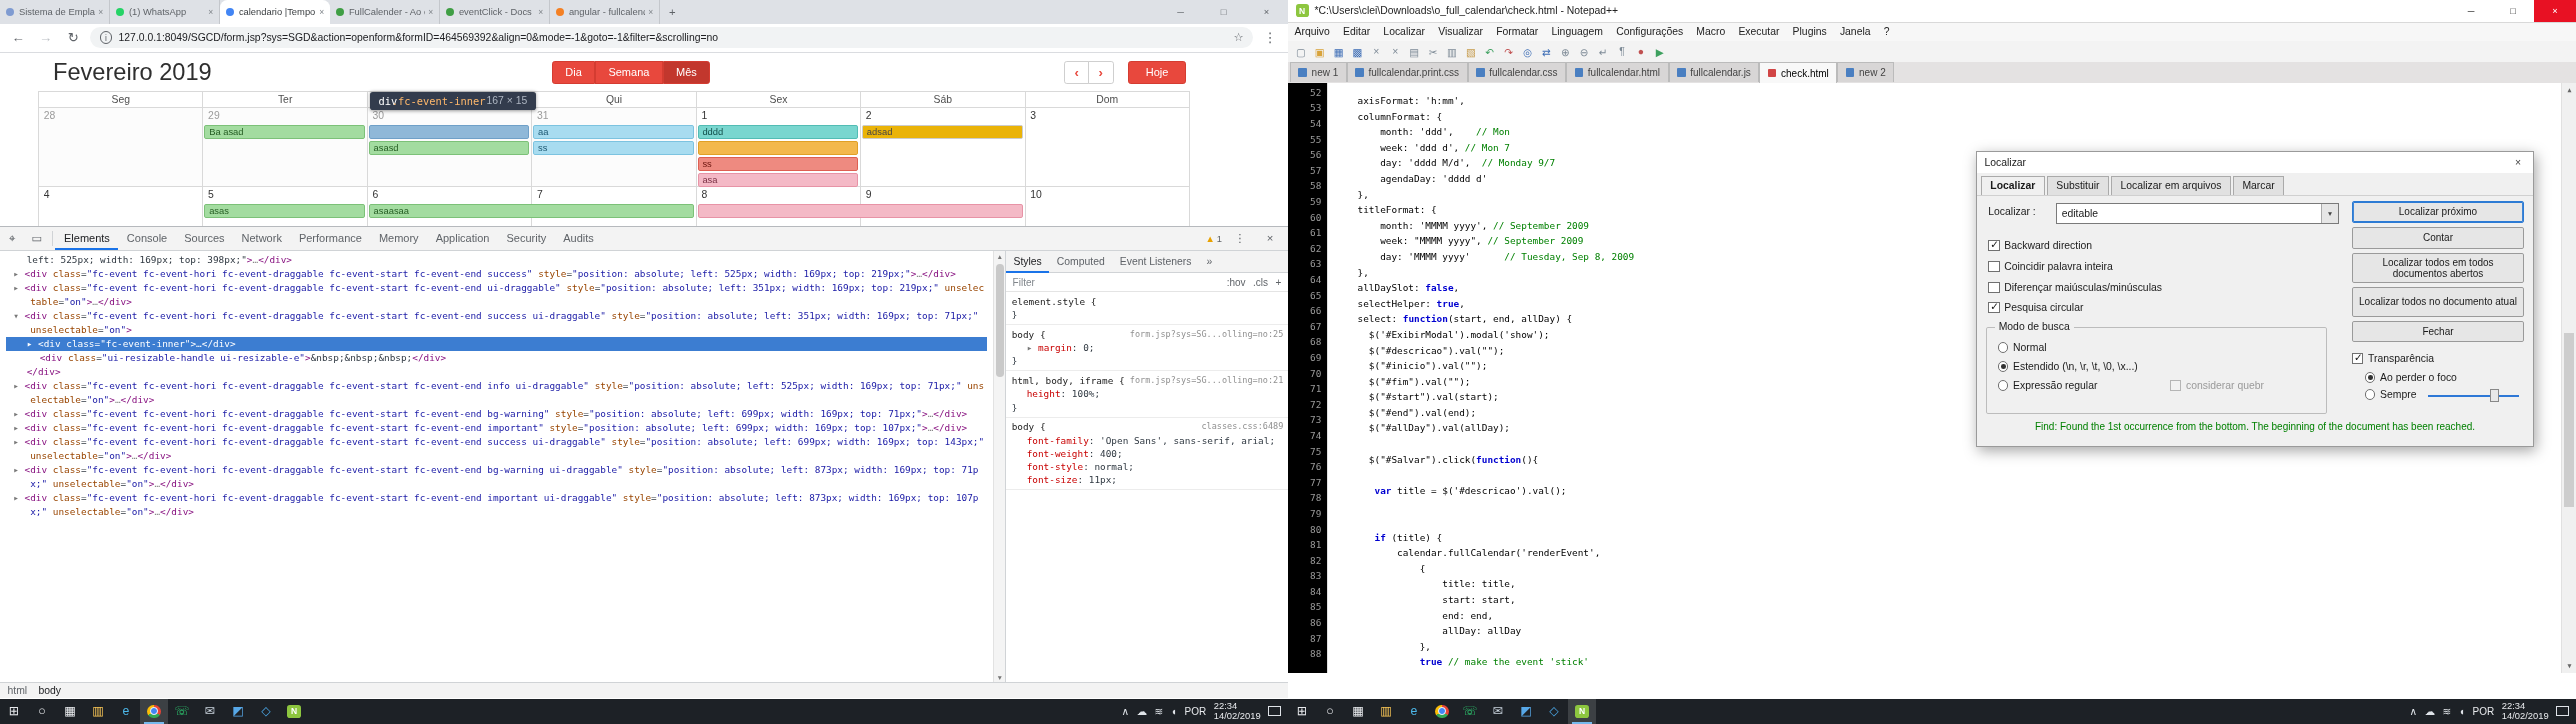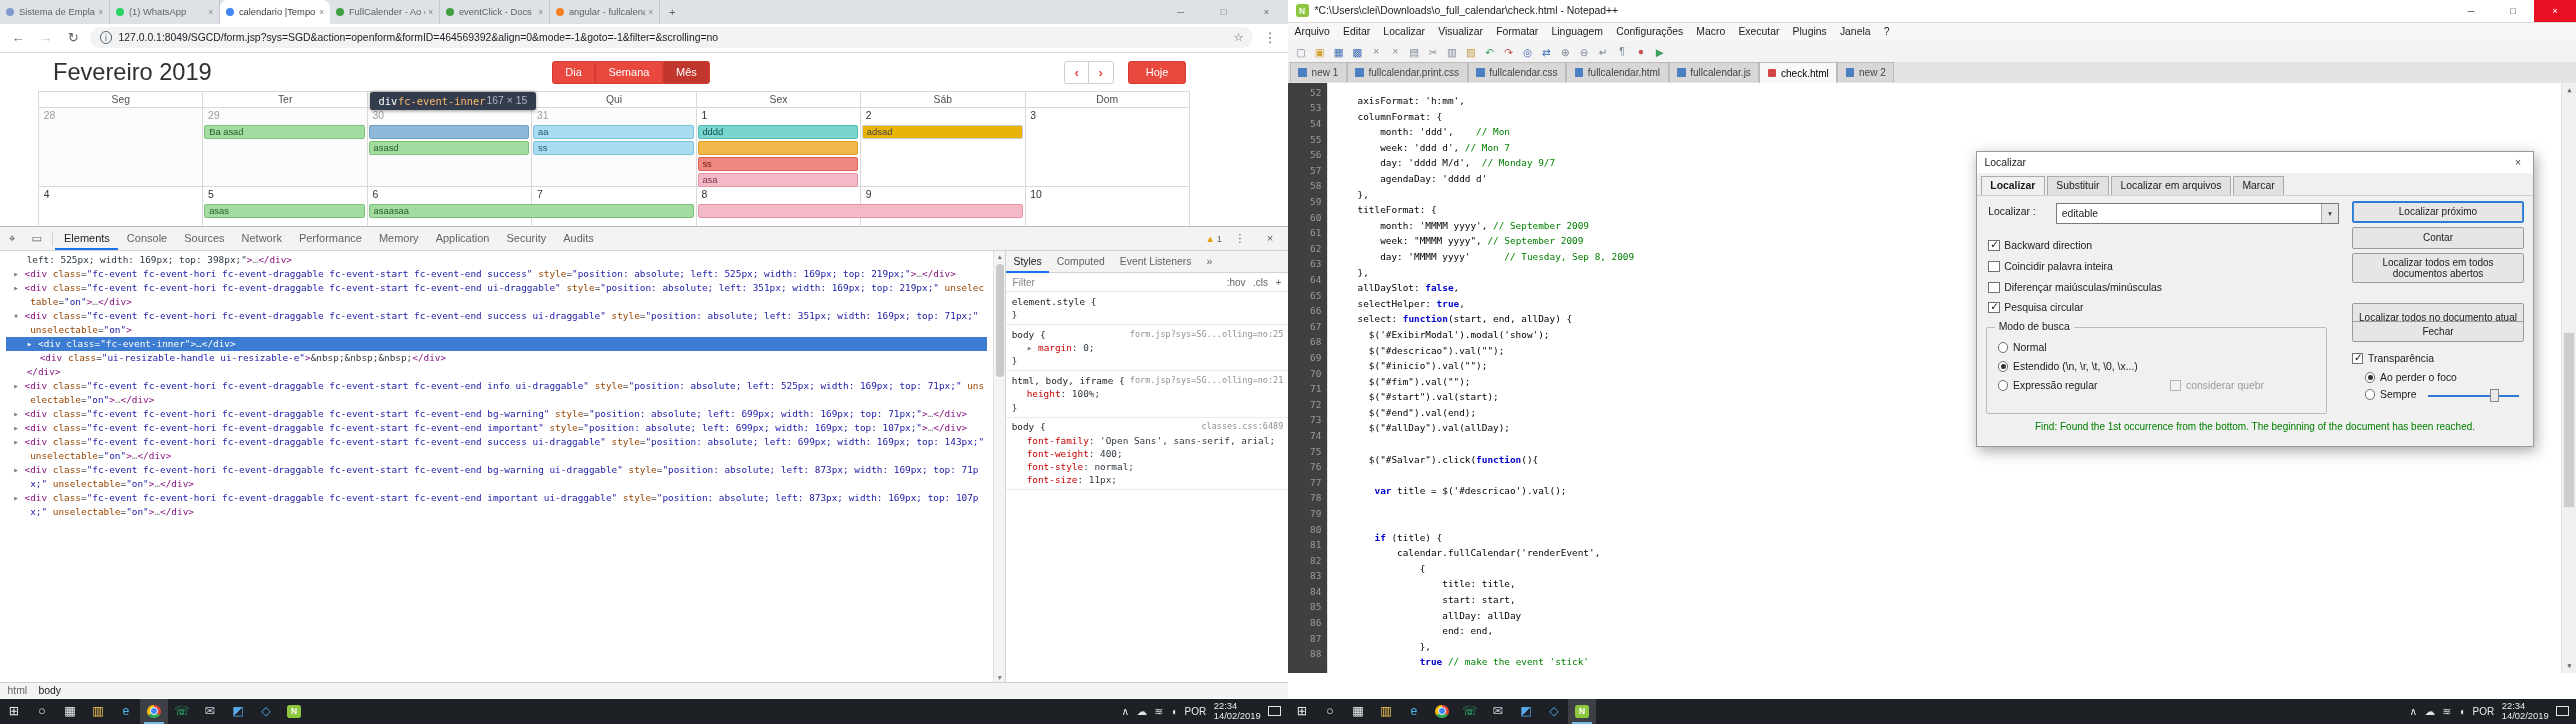--- a/index.html
+++ b/index.html
@@ -118,21 +118,21 @@
 #npp-menu .mitem{padding:0 6.6px}
 #npp-tools{position:absolute;top:41px;height:22px;left:0;right:0;background:#f3f3f3;border-bottom:0.9px solid #ddd;display:flex;align-items:center;padding:0 3.8px;gap:0.9px}
 .ntool{width:18px;height:18px;display:flex;align-items:center;justify-content:center;font-size:10.4px}
 #npp-tabs{position:absolute;top:62px;height:21px;left:0;right:0;background:#e4e2e2;display:flex;padding-left:1.9px}
 .ntab{height:20px;display:flex;align-items:center;padding:0 7.5px;font-size:10px;color:#444;background:#d8d6d6;border:0.9px solid #bbb;border-bottom:none;gap:4.7px;white-space:nowrap}
 .ntab.active{background:#f8f8f8;height:21px;color:#000}
 .nfloppy{width:8.5px;height:8.5px;border-radius:0.9px;flex:none}
 .nfloppy.saved{background:#4a7fc1}
 .nfloppy.mod{background:#d14545}
 #npp-edit{position:absolute;top:83px;left:0;width:1288px;height:590px;background:#fff;font-family:"DejaVu Sans Mono",monospace;font-size:9.4px}
-#gutter{position:absolute;left:0;top:0;width:40px;height:590px;background:#404040;border-right:0.9px solid #e0e0e0;color:#9a9a9a;text-align:right;padding:1.9px 5.7px 0 0;line-height:15.6px}
+#gutter{position:absolute;left:0;top:0;width:40px;height:590px;background:#000000;border-right:0.9px solid #e0e0e0;color:#9a9a9a;text-align:right;padding:1.9px 5.7px 0 0;line-height:15.6px}
 #codebox{position:absolute;left:47px;top:0;right:15px;height:590px;line-height:15.6px;color:#000;padding-top:10px;overflow:hidden}
 .cl{white-space:pre}
 .k{color:#0000d0;font-weight:bold}
 .cm{color:#008000}
 #nscroll{position:absolute;right:0;top:0;width:15px;height:590px;background:#f0f0f0;border-left:0.9px solid #e0e0e0}
 #nscroll .th{position:absolute;left:1.9px;width:10.4px;top:250px;height:174px;background:#cdcdcd}
 #nscroll .ar{position:absolute;left:0;width:15px;height:13.2px;display:flex;align-items:center;justify-content:center;font-size:6.6px;color:#666}
 #nscroll .ar.dn{bottom:0}
 #npp-status{position:absolute;left:0;top:673px;width:1288px;height:25.5px;background:#efefef;border-top:0.9px solid #cfcfcf;display:flex;align-items:stretch;font-size:10px;color:#333}
 .sseg{display:flex;align-items:center;padding:0 9.4px;border-right:0.9px solid #d8d8d8;border-left:0.9px solid #fff;white-space:nowrap}
@@ -603,22 +603,22 @@
         <div class="cl">      $("#Salvar").click(<span class="k">function</span>(){</div>
         <div class="cl">&nbsp;</div>
         <div class="cl">       <span class="k">var</span> title = $('#descricao').val();</div>
         <div class="cl">&nbsp;</div>
         <div class="cl">&nbsp;</div>
         <div class="cl">       <span class="k">if</span> (title) {</div>
         <div class="cl">           calendar.fullCalendar('renderEvent',</div>
         <div class="cl">               {</div>
         <div class="cl">                   title: title,</div>
         <div class="cl">                   start: start,</div>
+        <div class="cl">                   end: end,</div>
         <div class="cl">                   allDay: allDay</div>
-        <div class="cl">                   end: end,</div>
         <div class="cl">               },</div>
         <div class="cl">               <span class="k">true</span> <span class="cm">// make the event 'stick'</span></div>
       </div>
     <div id="nscroll">
       <div class="ar">▲</div>
       <div class="th"></div>
       <div class="ar dn">▼</div>
     </div>
   </div>
 
@@ -663,21 +663,21 @@
           <div class="box"></div>
           <div class="lbl">Diferençar maiúsculas/minúsculas</div>
         </div>
         <div class="cb checked" style="left: 11.3px; top: 107px;">
           <div class="box"></div>
           <div class="lbl">Pesquisa circular</div>
         </div>
         <div class="fbtn def" style="top: 5.7px; height: 22px;">Localizar próximo</div>
         <div class="fbtn" style="top: 32px; height: 22px;">Contar</div>
         <div class="fbtn" style="top: 58px; height: 30px;">Localizar todos em todos documentos abertos</div>
-        <div class="fbtn" style="top: 108px; height: 30px;">Localizar todos no documento atual</div>
+        <div class="fbtn" style="top: 92px; height: 30px;">Localizar todos no documento atual</div>
         <div class="fbtn" style="top: 126px; height: 21px;">Fechar</div>
         <div class="rd" style="left: 21px; top: 147px;">
           <div class="dot"></div>
           <div class="lbl">Normal</div>
         </div>
         <div class="rd sel" style="left: 21px; top: 166px;">
           <div class="dot"></div>
           <div class="lbl">Estendido (\n, \r, \t, \0, \x...)</div>
         </div>
         <div class="rd" style="left: 21px; top: 185px;">

